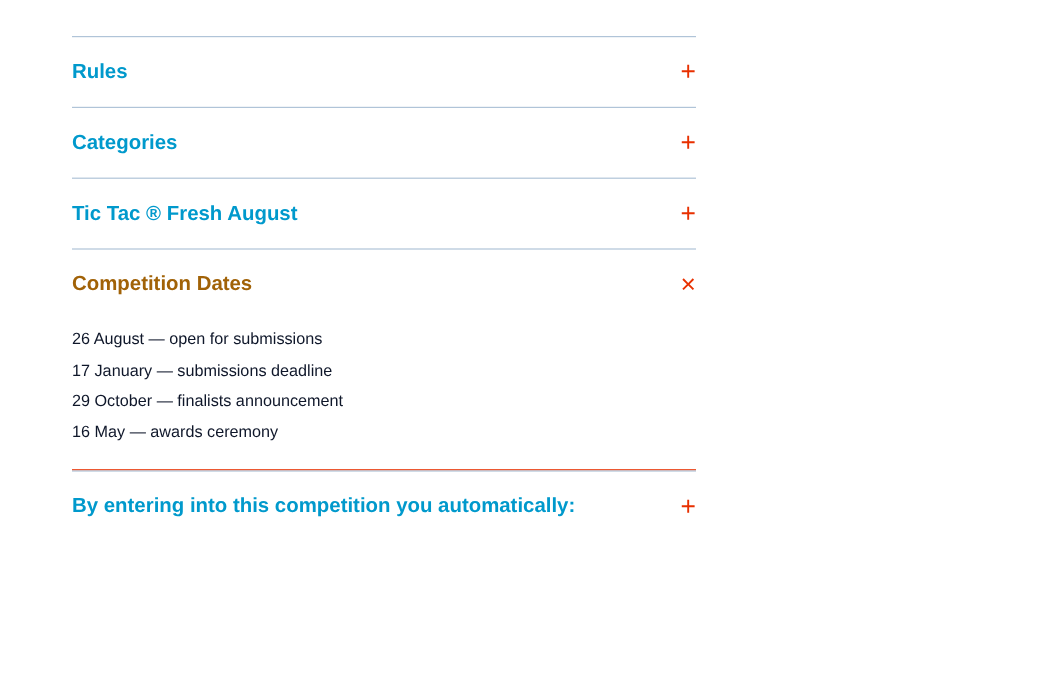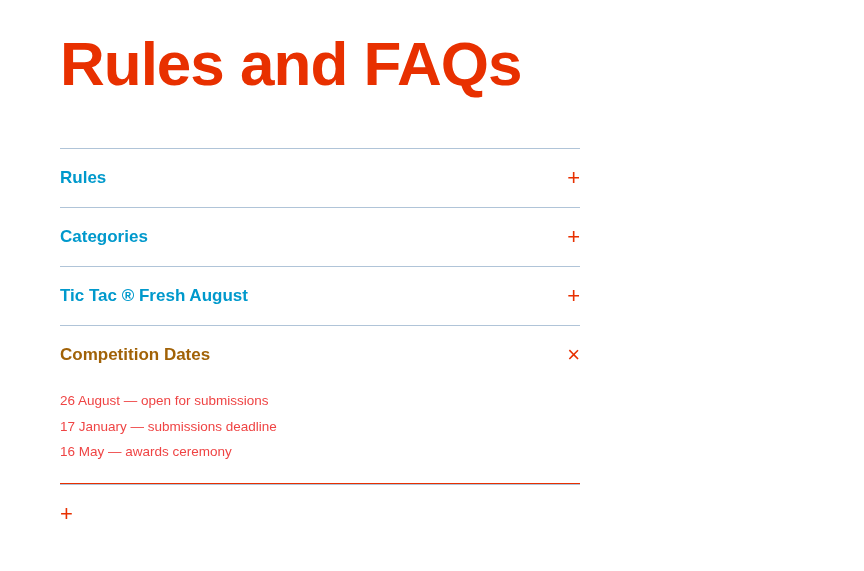--- a/index.html
+++ b/index.html
@@ -69,42 +69,41 @@
       line-height: 1;
       user-select: none;
     }
 
     .accordion-content {
       padding: 4px 0 18px 0;
     }
 
     .accordion-content-line {
       font-size: 13.5px;
-      color: #ef4444;
+      color: #0f172a;
       line-height: 1.9;
     }
 
     .accordion-item.open {
       border-bottom: 1.5px solid #e83000;
     }
 
     .accordion-item:not(.open) {
       border-bottom: none;
     }
 
     
     .accordion-item.open + .accordion-item {
       border-top: 1.5px solid #b0c4d8;
     }
   </style>
 </head>
 <body>
 
 <div class="page-container">
-  <h1 class="page-title">Rules and FAQs</h1>
 
   <div class="accordion-list" id="accordion-list">
 
   <div class="accordion-item">
         <div class="accordion-header">
           <span class="accordion-header-label">Rules</span>
           <span class="accordion-icon">+</span>
         </div>
       </div>
       <div class="accordion-item">
@@ -120,22 +119,24 @@
         </div>
       </div>
       <div class="accordion-item open">
         <div class="accordion-header">
           <span class="accordion-header-label active">Competition Dates</span>
           <span class="accordion-icon">×</span>
         </div>
         <div class="accordion-content">
           <p class="accordion-content-line">26 August — open for submissions</p>
           <p class="accordion-content-line">17 January — submissions deadline</p>
+          <p class="accordion-content-line">29 October — finalists announcement</p>
           <p class="accordion-content-line">16 May — awards ceremony</p>
         </div>
       </div>
       <div class="accordion-item">
         <div class="accordion-header">
+          <span class="accordion-header-label">By entering into this competition you automatically:</span>
           <span class="accordion-icon">+</span>
         </div>
       </div>
     </div>
 </div>
 
 </body></html>

